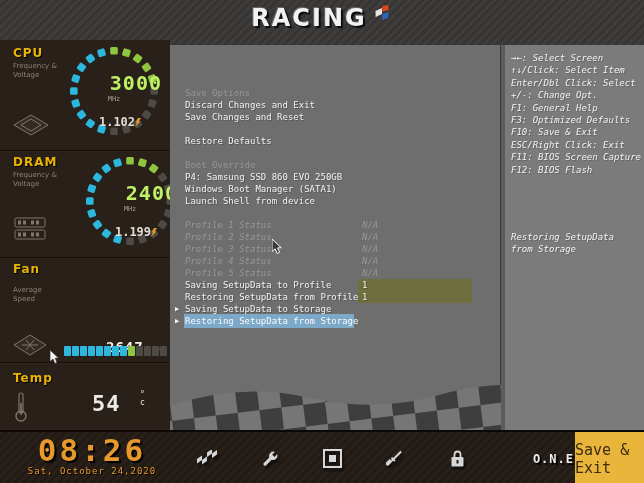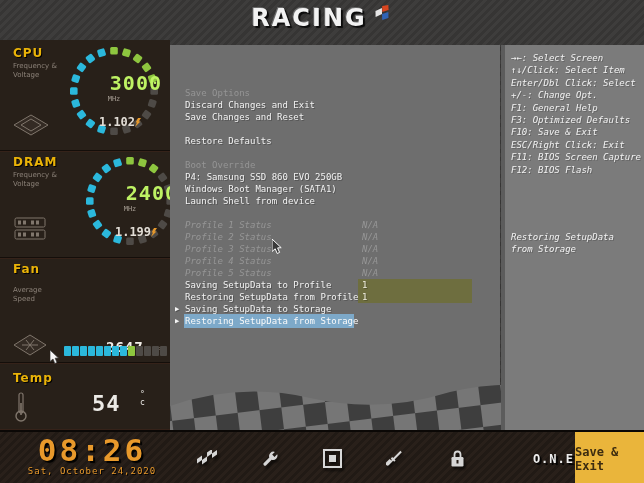--- a/index.html
+++ b/index.html
@@ -74,21 +74,21 @@
   .clock .time{font-size:31px;font-weight:bold;letter-spacing:3px;line-height:34px;text-shadow:2px 2px 1px #000;}
   .clock .date{font-size:9px;letter-spacing:1px;margin-top:-1px;text-shadow:1px 1px 0 #000;}
   .tabs{position:absolute;left:176px;top:0;width:398px;height:53px;display:flex;}
   .tab{flex:1;display:flex;align-items:center;justify-content:center;cursor:pointer;}
   .tab svg,.tab .chip-ico{filter:drop-shadow(2px 3px 1px rgba(0,0,0,.55));}
   .chip-ico{width:15px;height:15px;border:2px solid #d8d8d8;display:flex;align-items:center;justify-content:center;}
   .chip-ico .die{width:7px;height:7px;background:#d8d8d8;}
   .one-label{font-size:12px;font-weight:bold;letter-spacing:1px;color:#ededed;text-shadow:2px 2px 1px #000;padding-left:44px;}
   .save-exit{position:absolute;left:575px;top:0;width:69px;height:53px;background:#eab53b;
              display:flex;align-items:center;justify-content:center;cursor:pointer;}
-  .save-exit span{font-size:12px;font-weight:bold;color:#3d2c10;letter-spacing:0;}
+  .save-exit span{font-size:15px;font-weight:normal;color:#3d2c10;letter-spacing:0;}
 
   .cursor{position:absolute;pointer-events:none;}
 </style>
 </head>
 <body>
 
 <div class="stage">
 
   <div class="header">
     <div class="logo">

